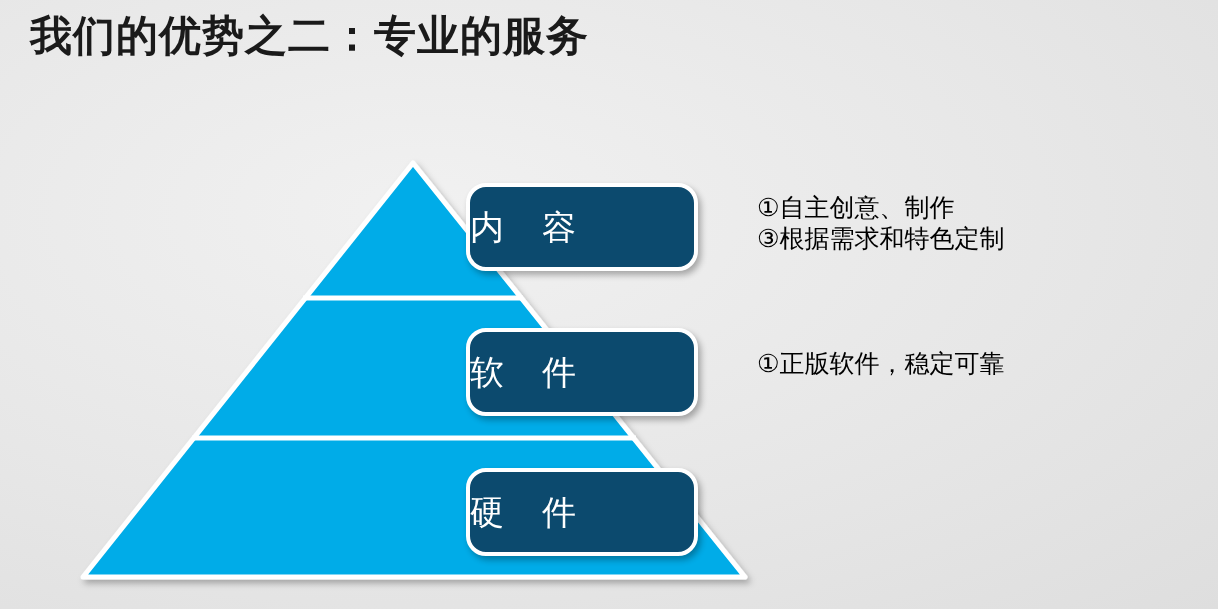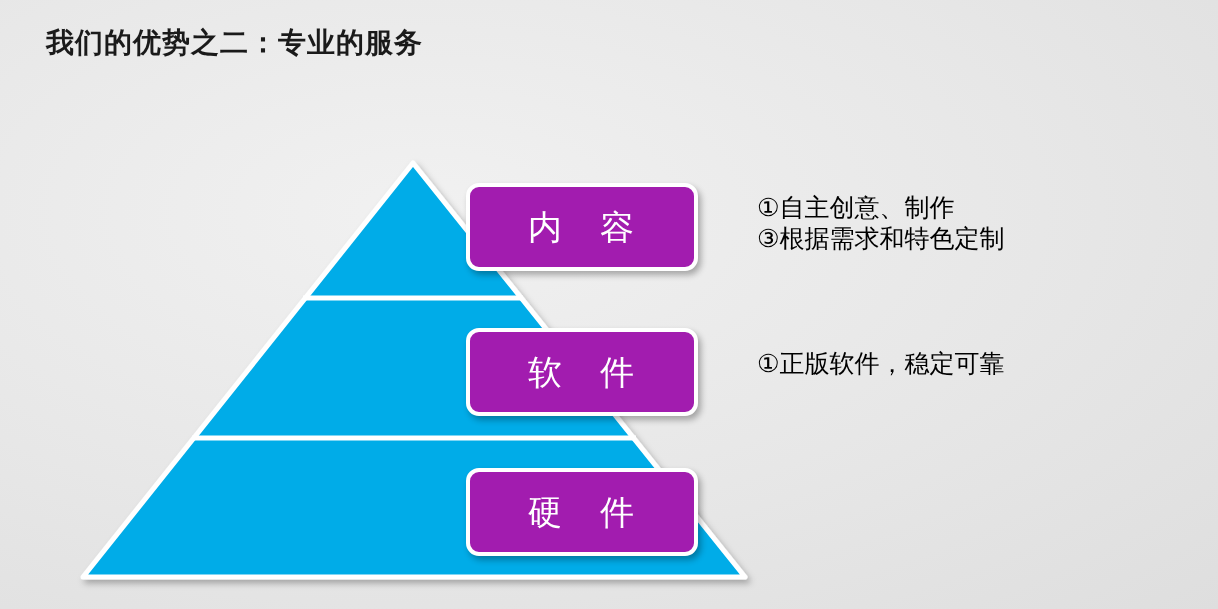--- a/index.html
+++ b/index.html
@@ -4,29 +4,29 @@
 <style>
   html,body{margin:0;padding:0;}
   body{
     width:1218px;height:609px;overflow:hidden;
     font-family:"Liberation Sans","DejaVu Sans",sans-serif;
     background:radial-gradient(ellipse at 35% 35%, #f1f1f1 0%, #e7e7e7 55%, #dedede 100%);
     position:relative;
   }
   .slide{position:absolute;inset:0;}
   .title{
-    position:absolute;left:30px;top:8px;margin:16px;
-    font-size:28px;font-weight:bold;color:#1a1a1a;letter-spacing:1px;
+    position:absolute;left:30px;top:8px;margin:0;
+    font-size:42px;font-weight:bold;color:#1a1a1a;letter-spacing:1px;
     white-space:nowrap;
   }
   .pyramid-svg{position:absolute;left:0;top:0;width:1218px;height:609px;}
   .label-box{
     position:absolute;left:466px;width:224px;height:80px;
-    background:#a21caf;border:4px solid #ffffff;border-radius:13px;
-    display:flex;align-items:center;justify-content:center;
+    background:#0c4a6e;border:4px solid #ffffff;border-radius:20px;
+    display:flex;align-items:center;justify-content:flex-start;
     box-shadow:3px 4px 6px rgba(0,0,0,0.30);
   }
   .label-box span{
     color:#ffffff;font-size:34px;letter-spacing:2px;white-space:pre;line-height:1;
   }
   .box1{top:183px;}
   .box2{top:328px;}
   .box3{top:468px;}
   .notes{
     position:absolute;left:745px;margin:12px;color:#000;

